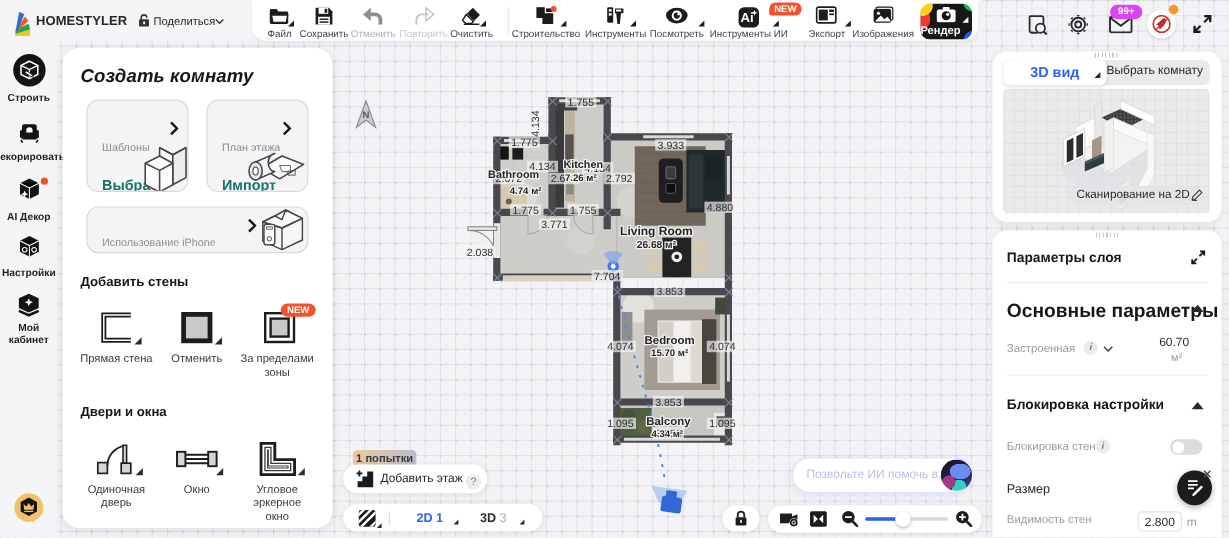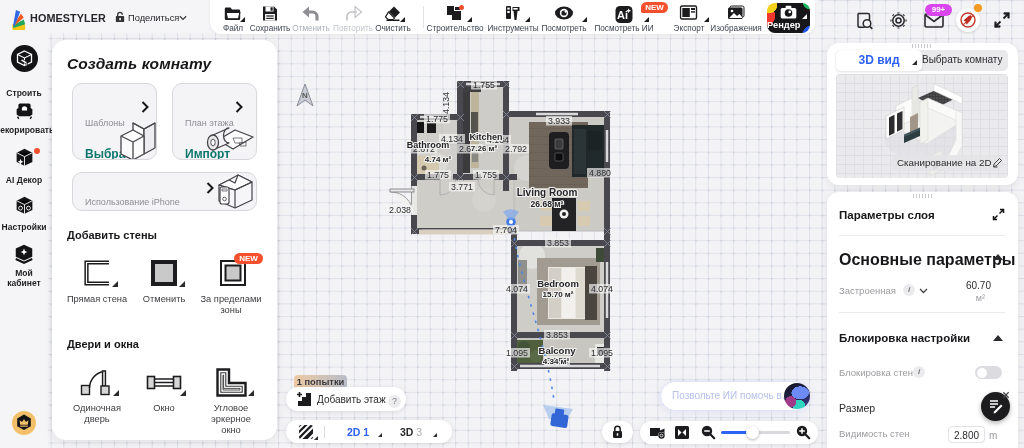--- a/index.html
+++ b/index.html
@@ -335,21 +335,21 @@
  <div class="tri" style="left:48px;top:17px"></div>
  <div class="lbl">Посмотреть</div>
 </div>
 <div class="titem" style="left:596px;width:56px">
  <svg width="19" height="19" viewBox="0 0 19 19">
       <rect x="1" y="1" width="17" height="17" rx="4.5" fill="#1c1c1e"></rect>
       <text x="8" y="13.6" font-size="11" font-weight="bold" fill="#fff" text-anchor="middle" font-family="Liberation Sans">Ai</text>
       <path d="M14.2 3.2 l0.7 1.8 1.8 0.7 -1.8 0.7 -0.7 1.8 -0.7 -1.8 -1.8 -0.7 1.8 -0.7 z" fill="#fff"></path>
     </svg>
  <div class="tri" style="left:48px;top:17px"></div>
- <div class="lbl" style="top:24px">Посмотреть ИИ</div>
+ <div class="lbl" style="top:24px">Инструменты ИИ</div>
 </div>
 <div class="abs" style="left:641px;top:2px;width:27px;height:11px;background:#f4502e;border-radius:6px 6px 6px 2px;color:#fff;font-size:8px;font-weight:bold;text-align:center;line-height:11px">NEW</div>
 <div class="titem" style="left:664px;width:50px">
  <svg width="19" height="16" viewBox="0 0 19 16">
       <rect x="1" y="1" width="16" height="13" rx="1.5" fill="none" stroke="#1c1c1e" stroke-width="1.4"></rect>
       <rect x="2.8" y="3" width="7.5" height="9" fill="#1c1c1e"></rect>
       <rect x="11.5" y="3" width="4" height="2" fill="#1c1c1e"></rect>
       <rect x="11.5" y="6.2" width="4" height="1.4" fill="#1c1c1e"></rect>
     </svg>
  <div class="tri" style="left:40px;top:17px"></div>
@@ -426,21 +426,21 @@
 <style>
 .sbl{position:absolute;width:48px;text-align:center;font-size:8.5px;font-weight:bold;color:#1f1f22;line-height:9.5px;white-space:nowrap;}
 </style>
 
 <div class="abs" style="left:11px;top:45px;width:27px;height:27px;background:#141416;border-radius:50%"></div>
 <svg class="abs" style="left:16px;top:50px" width="17" height="17" viewBox="0 0 17 17">
     <path d="M8.5 1 L15.5 4.5 V12 L8.5 15.5 L1.5 12 V4.5 Z" fill="none" stroke="#fff" stroke-width="1.3"></path>
     <path d="M1.5 4.5 L8.5 8 L15.5 4.5 M8.5 8 V15.5" fill="none" stroke="#fff" stroke-width="1.1"></path>
     <path d="M6 9 l4.5 2.8 1.5 2.7 -2.9-1 -4.4-2.8 z" fill="#fff" stroke="#141416" stroke-width="0.7"></path>
   </svg>
-<div class="sbl" style="left:0;top:89px">Строить</div>
+<div class="sbl" style="left:0;top:77px">Строить</div>
 
 <svg class="abs" style="left:14px;top:100px" width="21" height="21" viewBox="0 0 24 24">
     <path d="M5 9 V6 a2 2 0 0 1 2-2 h10 a2 2 0 0 1 2 2 v3 l2 1.5 v6 l-3 2 H6 l-3-2 v-6 z" fill="#141416"></path>
     <path d="M9 10 a3 3 0 0 1 6 0 v2 h-6 z" fill="#fff"></path>
     <path d="M4 19 l1.5 2.5 M20 19 l-1.5 2.5" stroke="#141416" stroke-width="1.6"></path>
   </svg>
 <div class="sbl" style="left:-6px;top:126px;width:60px">Декорировать</div>
 
 <svg class="abs" style="left:14px;top:147px" width="21" height="21" viewBox="0 0 24 24">
     <path d="M12 2 L21 6.5 V17 L12 21.5 L3 17 V6.5 Z" fill="#141416"></path>

